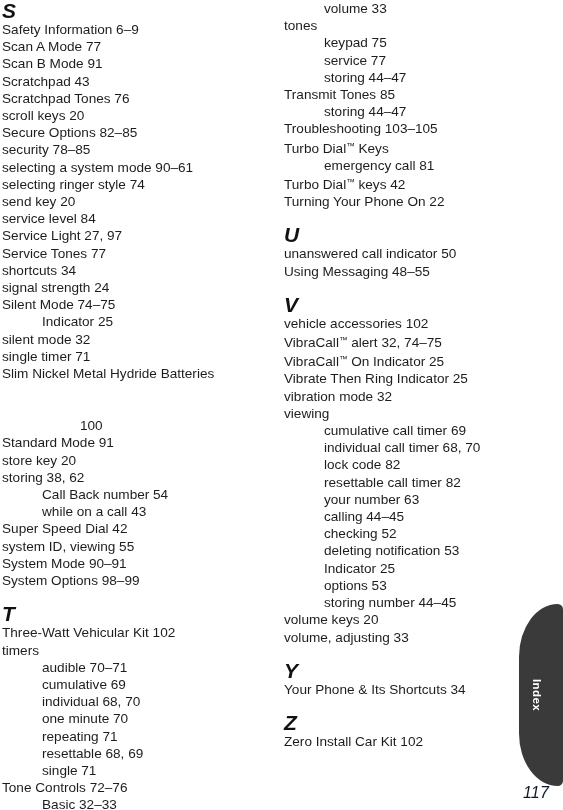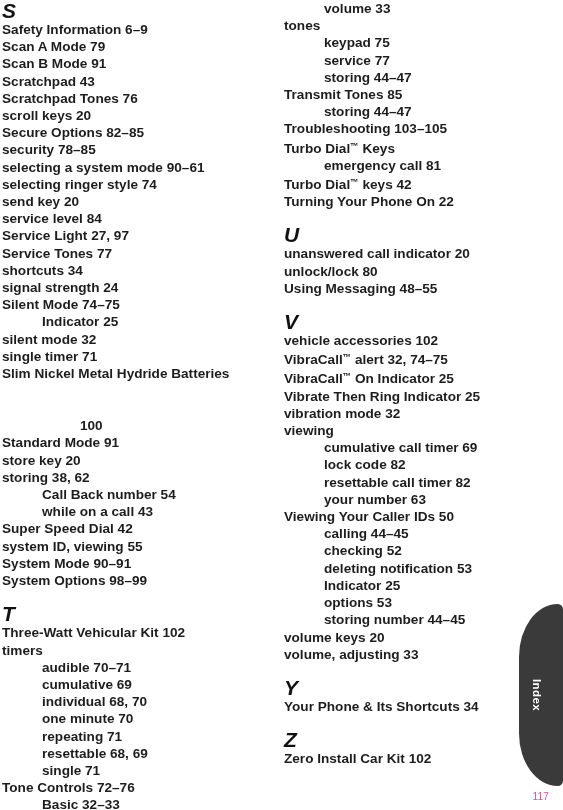--- a/index.html
+++ b/index.html
@@ -37,21 +37,20 @@
     color: #111111;
     margin: 0;
     padding: 0;
   }
   .section-letter.spaced { margin-top: 14px; }
 
   .entries {
     list-style: none;
     margin: 0;
     padding: 0;
-    font-weight: bold;
   }
   .entry {
     font-size: 13.6px;
     line-height: 17.2px;
     white-space: nowrap;
     color: #1d1d1d;
     margin: 0;
     padding: 0;
   }
   .entry.lvl1 { padding-left: 0px; }
@@ -88,35 +87,36 @@
     font-size: 11.5px;
     font-weight: bold;
     letter-spacing: 0.4px;
     white-space: nowrap;
   }
 
   .page-number {
     position: absolute;
     right: 14px;
     bottom: 8px;
-    font-size: 10px;
-    color: #ec4899;
+    font-size: 16px;
+    color: #0f172a;
     letter-spacing: 0.2px;
+    font-style: italic;
   }
 </style>
 </head>
 <body>
 
 <div class="page">
 
   <div class="column column-left">
       <div class="section-letter">S</div>
       <ul class="entries">
         <li class="entry lvl1">Safety Information 6–9</li>
-        <li class="entry lvl1">Scan A Mode 79</li>
+        <li class="entry lvl1">Scan A Mode 77</li>
         <li class="entry lvl1">Scan B Mode 91</li>
         <li class="entry lvl1">Scratchpad 43</li>
         <li class="entry lvl1">Scratchpad Tones 76</li>
         <li class="entry lvl1">scroll keys 20</li>
         <li class="entry lvl1">Secure Options 82–85</li>
         <li class="entry lvl1">security 78–85</li>
         <li class="entry lvl1">selecting a system mode 90–61</li>
         <li class="entry lvl1">selecting ringer style 74</li>
         <li class="entry lvl1">send key 20</li>
         <li class="entry lvl1">service level 84</li>
@@ -166,37 +166,36 @@
         <li class="entry lvl1">Transmit Tones 85</li>
         <li class="entry lvl2">storing 44–47</li>
         <li class="entry lvl1">Troubleshooting 103–105</li>
         <li class="entry lvl1">Turbo Dial<sup>™</sup> Keys</li>
         <li class="entry lvl2">emergency call 81</li>
         <li class="entry lvl1">Turbo Dial<sup>™</sup> keys 42</li>
         <li class="entry lvl1">Turning Your Phone On 22</li>
       </ul>
       <div class="section-letter spaced">U</div>
       <ul class="entries">
-        <li class="entry lvl1">unanswered call indicator 20</li>
-        <li class="entry lvl1">unlock/lock 80</li>
+        <li class="entry lvl1">unanswered call indicator 50</li>
         <li class="entry lvl1">Using Messaging 48–55</li>
       </ul>
       <div class="section-letter spaced">V</div>
       <ul class="entries">
         <li class="entry lvl1">vehicle accessories 102</li>
         <li class="entry lvl1">VibraCall<sup>™</sup> alert 32, 74–75</li>
         <li class="entry lvl1">VibraCall<sup>™</sup> On Indicator 25</li>
         <li class="entry lvl1">Vibrate Then Ring Indicator 25</li>
         <li class="entry lvl1">vibration mode 32</li>
         <li class="entry lvl1">viewing</li>
         <li class="entry lvl2">cumulative call timer 69</li>
+        <li class="entry lvl2">individual call timer 68, 70</li>
         <li class="entry lvl2">lock code 82</li>
         <li class="entry lvl2">resettable call timer 82</li>
         <li class="entry lvl2">your number 63</li>
-        <li class="entry lvl1">Viewing Your Caller IDs 50</li>
         <li class="entry lvl2">calling 44–45</li>
         <li class="entry lvl2">checking 52</li>
         <li class="entry lvl2">deleting notification 53</li>
         <li class="entry lvl2">Indicator 25</li>
         <li class="entry lvl2">options 53</li>
         <li class="entry lvl2">storing number 44–45</li>
         <li class="entry lvl1">volume keys 20</li>
         <li class="entry lvl1">volume, adjusting 33</li>
       </ul>
       <div class="section-letter spaced">Y</div>

